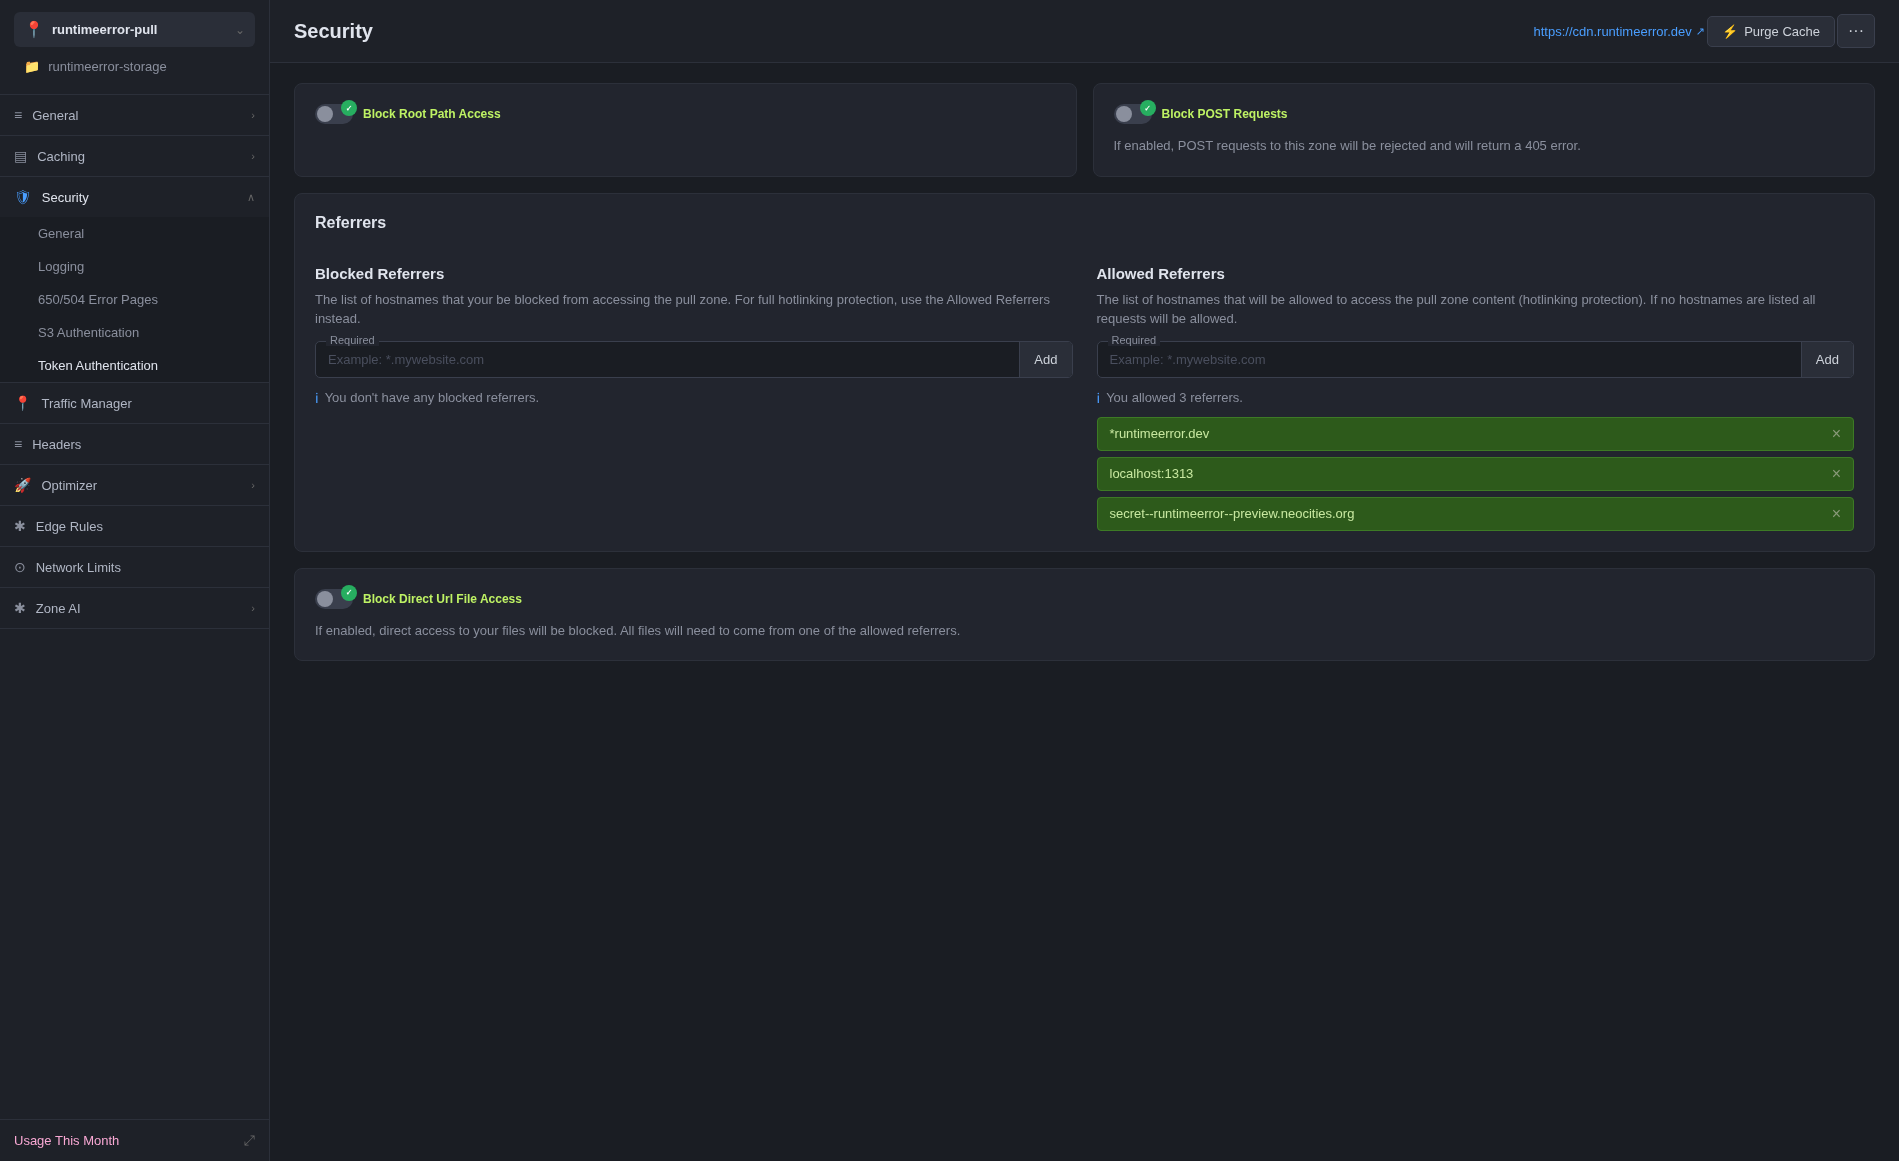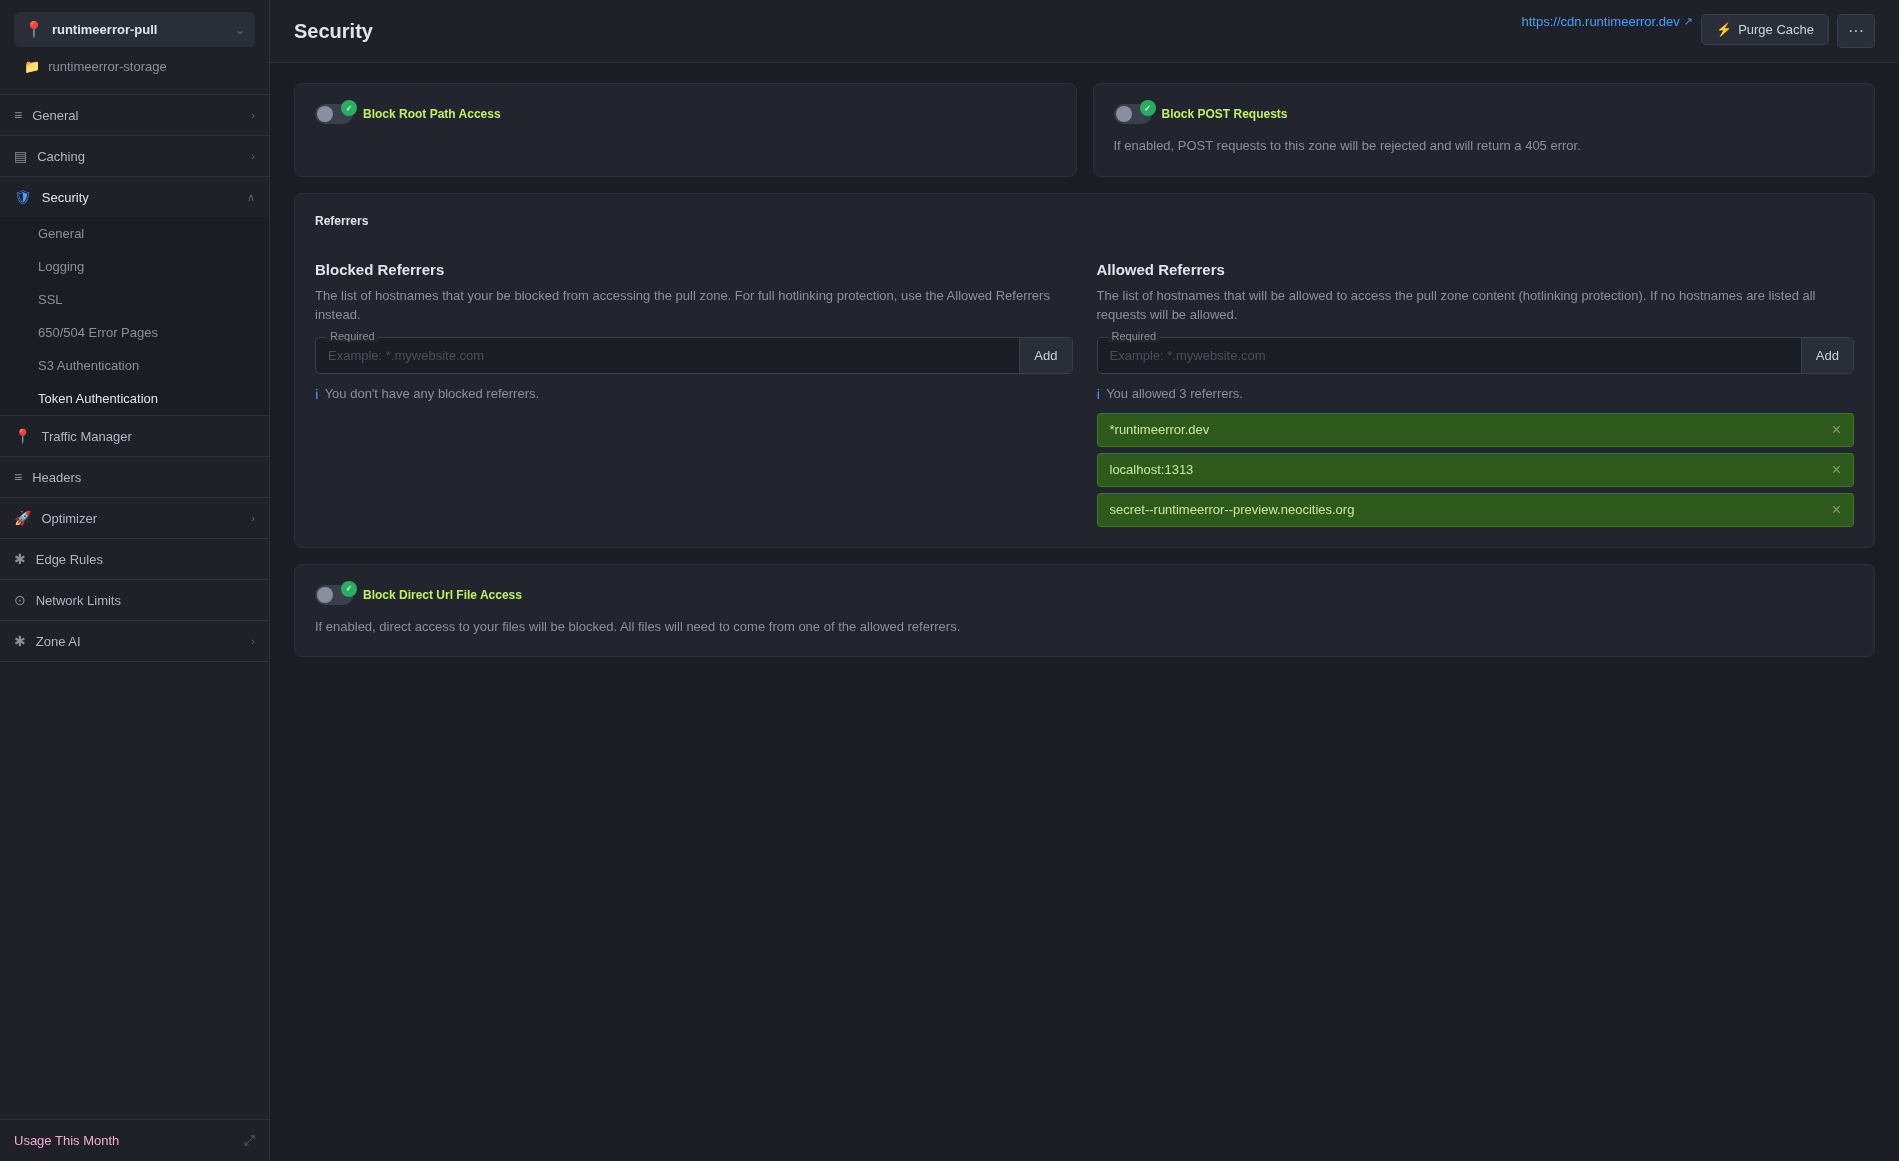--- a/index.html
+++ b/index.html
@@ -34,21 +34,21 @@
     .nav-single-icon { font-size: 14px; color: #8a8f9d; }
 
     .usage-section { margin-top: auto; padding: 12px 14px; border-top: 1px solid #2c303a; display: flex; align-items: center; justify-content: space-between; }
     .usage-label { color: #f9a8d4; font-size: 13px; }
     .usage-expand { color: #666; font-size: 14px; cursor: pointer; }
 
     
     .main { flex: 1; display: flex; flex-direction: column; overflow: hidden; }
     .main-header { display: flex; align-items: center; justify-content: space-between; padding: 14px 24px; border-bottom: 1px solid #2c303a; background: #1e2128; }
     .main-title { font-size: 20px; font-weight: 600; color: #e0e4ed; }
-    .header-actions { display: flex; align-items: flex-start; gap: 8px; }
+    .header-actions { display: flex; align-items: center; gap: 2px; }
     .cdn-link { color: #4a9eff; font-size: 13px; text-decoration: none; display: flex; align-items: center; gap: 4px; }
     .cdn-link-icon { font-size: 11px; }
     .purge-btn { display: flex; align-items: center; gap: 6px; background: #2a2e38; border: 1px solid #3a3f4d; color: #cdd2da; padding: 7px 14px; border-radius: 5px; cursor: pointer; font-size: 13px; }
     .more-btn { background: #2a2e38; border: 1px solid #3a3f4d; color: #cdd2da; padding: 7px 10px; border-radius: 5px; cursor: pointer; font-size: 16px; }
 
     
     .content { flex: 1; overflow-y: auto; padding: 20px 24px; background: #1a1d23; }
 
     
     .cards-row { display: grid; grid-template-columns: 1fr 1fr; gap: 16px; margin-bottom: 16px; }
@@ -56,21 +56,21 @@
     .card-header { display: flex; align-items: center; gap: 10px; margin-bottom: 12px; }
     .toggle-container { position: relative; display: flex; align-items: center; }
     .toggle { width: 38px; height: 20px; background: #3a3f4d; border-radius: 10px; position: relative; cursor: pointer; }
     .toggle-knob { position: absolute; top: 2px; left: 2px; width: 16px; height: 16px; border-radius: 50%; background: #8a8f9d; }
     .toggle-check { position: absolute; top: -4px; right: -4px; width: 16px; height: 16px; background: #27ae60; border-radius: 50%; display: flex; align-items: center; justify-content: center; font-size: 8px; color: white; font-weight: bold; }
     .card-title { font-size: 12px; font-weight: 600; color: #bef264; }
     .card-desc { color: #8a8f9d; font-size: 13px; line-height: 1.5; }
 
     
     .referrers-card { background: #22252e; border: 1px solid #2c303a; border-radius: 8px; padding: 20px; margin-bottom: 16px; }
-    .referrers-title { font-size: 12px; font-weight: 600; color: #e0e4ed; margin-bottom: 20px; }
+    .referrers-title { font-size: 16px; font-weight: 600; color: #e0e4ed; margin-bottom: 20px; }
     .referrers-grid { display: grid; grid-template-columns: 1fr 1fr; gap: 24px; }
     .referrer-col-title { font-size: 15px; font-weight: 600; color: #e0e4ed; margin-bottom: 8px; margin-top: 13px; }
     .referrer-col-desc { color: #8a8f9d; font-size: 13px; line-height: 1.5; margin-bottom: 12px; }
     .input-group { position: relative; border: 1px solid #3a3f4d; border-radius: 5px; display: flex; align-items: center; background: #1a1d23; }
     .input-label { position: absolute; top: -8px; left: 10px; background: #22252e; color: #8a8f9d; font-size: 11px; padding: 0 4px; }
     .referrer-input { flex: 1; background: transparent; border: none; outline: none; padding: 10px 12px; color: #cdd2da; font-size: 13px; }
     .referrer-input::placeholder { color: #4a4f5e; }
     .add-btn { background: #2a2e38; border: none; border-left: 1px solid #3a3f4d; color: #cdd2da; padding: 10px 14px; cursor: pointer; font-size: 13px; border-radius: 0 4px 4px 0; }
     .info-msg { display: flex; align-items: center; gap: 6px; color: #8a8f9d; font-size: 13px; margin-top: 10px; }
     .info-icon { color: #4a9eff; font-size: 14px; }
@@ -120,21 +120,20 @@
 
   <div class="nav-section">
     <div class="nav-section-header nav-section-active">
       <span class="nav-section-icon">🛡</span>
       <span class="nav-section-label">Security</span>
       <span class="nav-section-chevron">∧</span>
     </div>
     <div class="nav-sub-items">
       <div class="nav-sub-item">General</div>
       <div class="nav-sub-item">Logging</div>
-      <div class="nav-sub-item">SSL</div>
       <div class="nav-sub-item">650/504 Error Pages</div>
       <div class="nav-sub-item">S3 Authentication</div>
       <div class="nav-sub-item nav-sub-item-active">Token Authentication</div>
     </div>
   </div>
 
   <div class="nav-single">
     <span class="nav-single-icon">📍</span>
     <span>Traffic Manager</span>
   </div>

